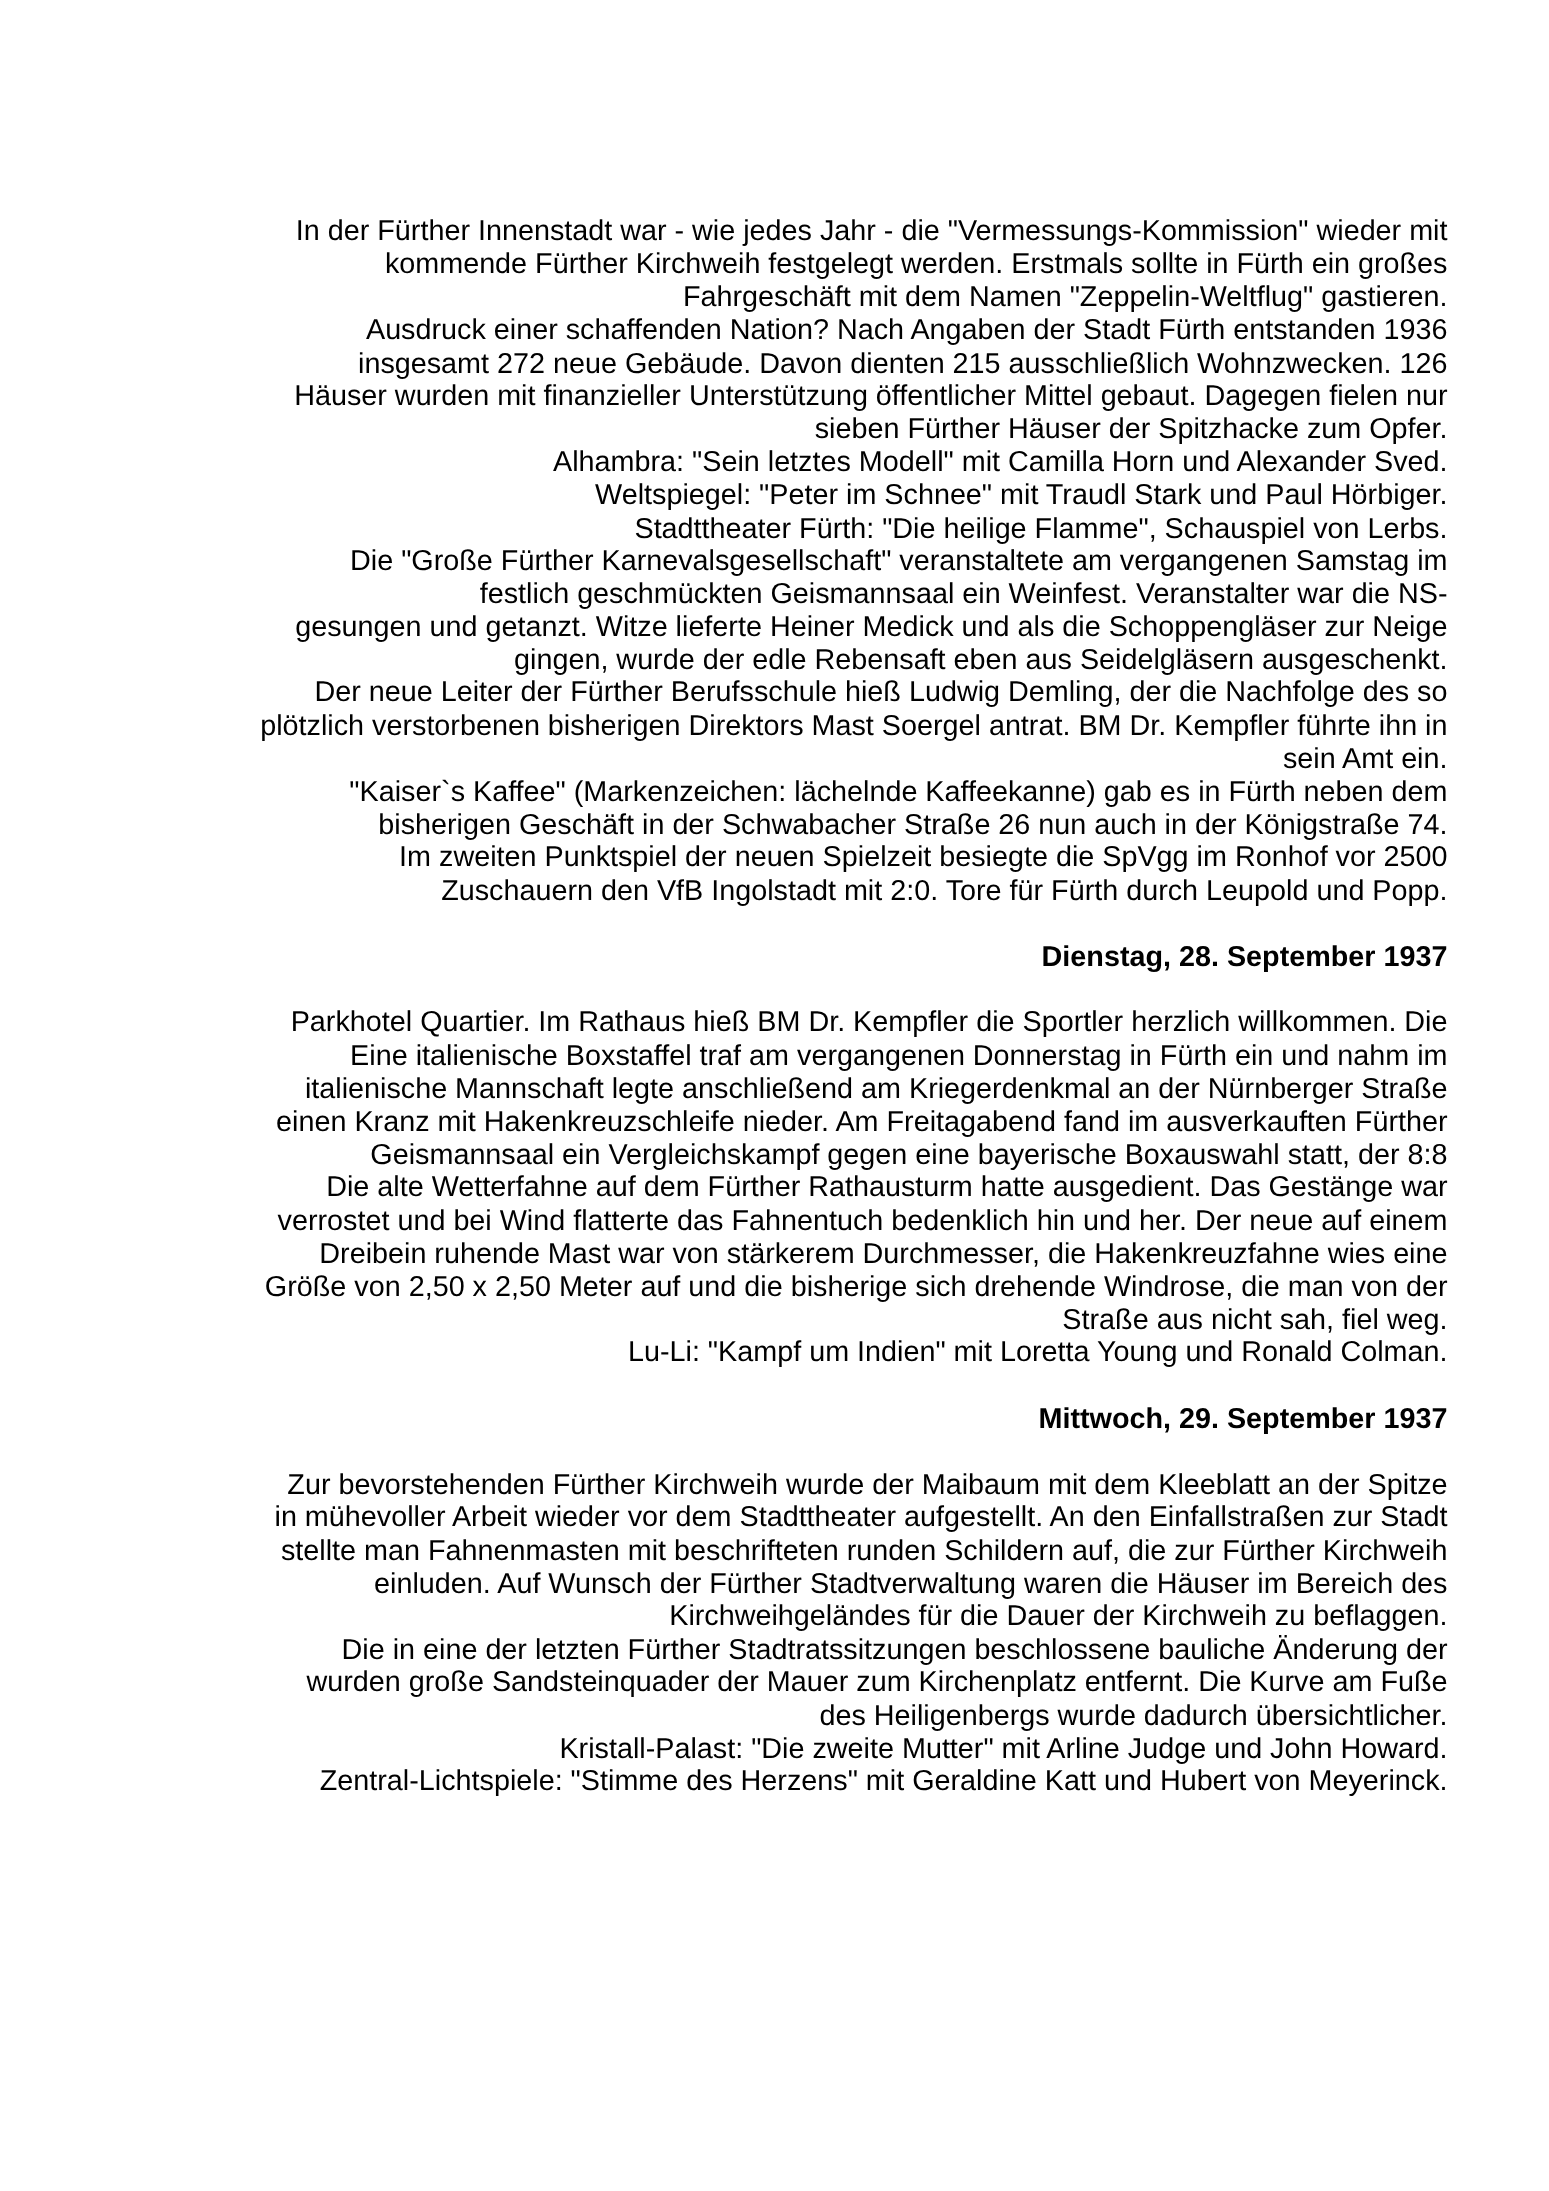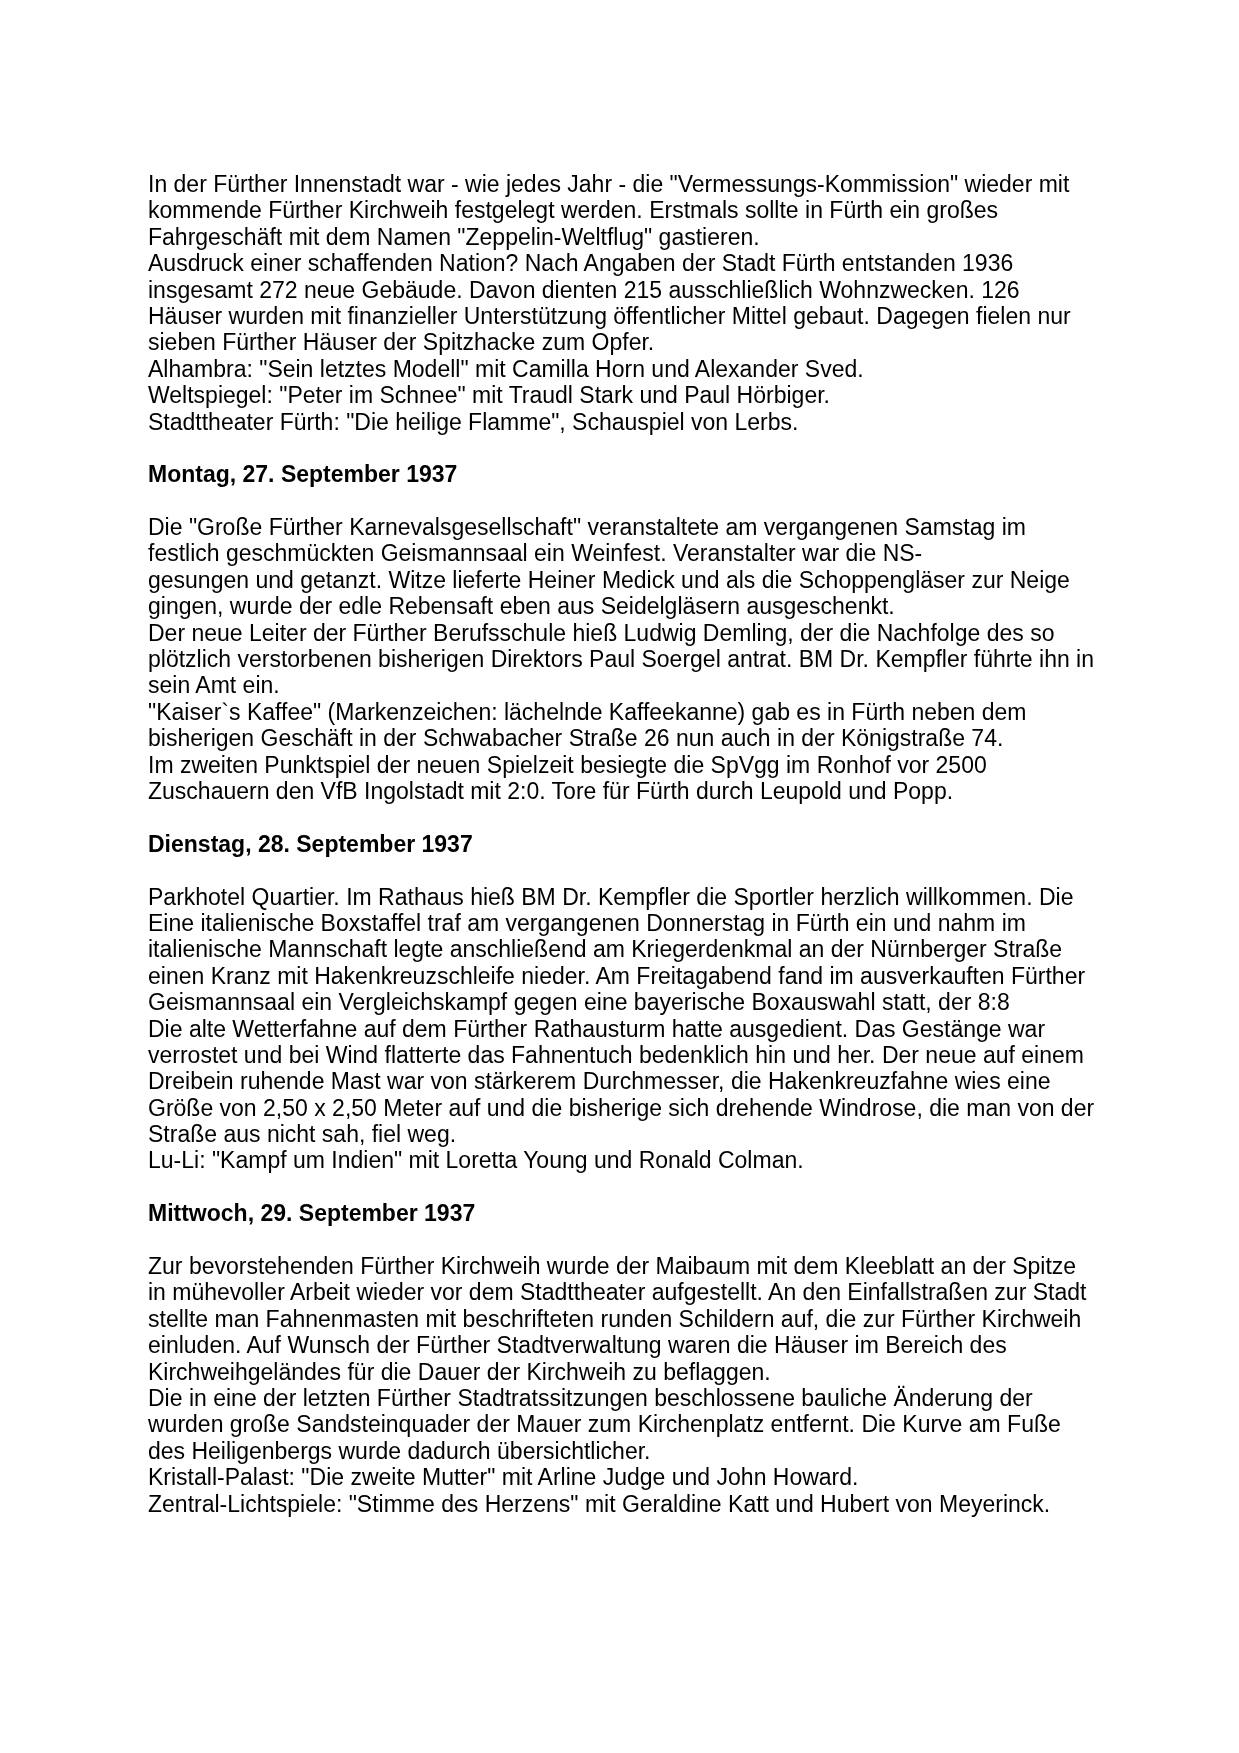--- a/index.html
+++ b/index.html
@@ -8,20 +8,21 @@
     background: #ffffff;
   }
   .page {
     position: relative;
     width: 1239px;
     height: 1753px;
     background: #ffffff;
     overflow: hidden;
     font-family: "Liberation Sans", "DejaVu Sans", sans-serif;
     color: #000000;
+    text-align: right;
   }
   .doc-body {
     position: absolute;
     left: 148px;
     top: 171px;
     width: 1010px;
     font-size: 23px;
     line-height: 26.4px;
     letter-spacing: 0px;
   }
@@ -45,27 +46,26 @@
       <div class="text-line">In der Fürther Innenstadt war - wie jedes Jahr - die "Vermessungs-Kommission" wieder mit</div>
       <div class="text-line">kommende Fürther Kirchweih festgelegt werden. Erstmals sollte in Fürth ein großes</div>
       <div class="text-line">Fahrgeschäft mit dem Namen "Zeppelin-Weltflug" gastieren.</div>
       <div class="text-line">Ausdruck einer schaffenden Nation? Nach Angaben der Stadt Fürth entstanden 1936</div>
       <div class="text-line">insgesamt 272 neue Gebäude. Davon dienten 215 ausschließlich Wohnzwecken. 126</div>
       <div class="text-line">Häuser wurden mit finanzieller Unterstützung öffentlicher Mittel gebaut. Dagegen fielen nur</div>
       <div class="text-line">sieben Fürther Häuser der Spitzhacke zum Opfer.</div>
       <div class="text-line">Alhambra: "Sein letztes Modell" mit Camilla Horn und Alexander Sved.</div>
       <div class="text-line">Weltspiegel: "Peter im Schnee" mit Traudl Stark und Paul Hörbiger.</div>
       <div class="text-line">Stadttheater Fürth: "Die heilige Flamme", Schauspiel von Lerbs.</div>
-      <div class="section-heading">Montag, 27. September 1937</div>
       <div class="text-line">Die "Große Fürther Karnevalsgesellschaft" veranstaltete am vergangenen Samstag im</div>
       <div class="text-line">festlich geschmückten Geismannsaal ein Weinfest. Veranstalter war die NS-</div>
       <div class="text-line">gesungen und getanzt. Witze lieferte Heiner Medick und als die Schoppengläser zur Neige</div>
       <div class="text-line">gingen, wurde der edle Rebensaft eben aus Seidelgläsern ausgeschenkt.</div>
       <div class="text-line">Der neue Leiter der Fürther Berufsschule hieß Ludwig Demling, der die Nachfolge des so</div>
-      <div class="text-line">plötzlich verstorbenen bisherigen Direktors Paul Soergel antrat. BM Dr. Kempfler führte ihn in</div>
+      <div class="text-line">plötzlich verstorbenen bisherigen Direktors Mast Soergel antrat. BM Dr. Kempfler führte ihn in</div>
       <div class="text-line">sein Amt ein.</div>
       <div class="text-line">"Kaiser`s Kaffee" (Markenzeichen: lächelnde Kaffeekanne) gab es in Fürth neben dem</div>
       <div class="text-line">bisherigen Geschäft in der Schwabacher Straße 26 nun auch in der Königstraße 74.</div>
       <div class="text-line">Im zweiten Punktspiel der neuen Spielzeit besiegte die SpVgg im Ronhof vor 2500</div>
       <div class="text-line">Zuschauern den VfB Ingolstadt mit 2:0. Tore für Fürth durch Leupold und Popp.</div>
       <div class="section-heading">Dienstag, 28. September 1937</div>
       <div class="text-line">Parkhotel Quartier. Im Rathaus hieß BM Dr. Kempfler die Sportler herzlich willkommen. Die</div>
       <div class="text-line">Eine italienische Boxstaffel traf am vergangenen Donnerstag in Fürth ein und nahm im</div>
       <div class="text-line">italienische Mannschaft legte anschließend am Kriegerdenkmal an der Nürnberger Straße</div>
       <div class="text-line">einen Kranz mit Hakenkreuzschleife nieder. Am Freitagabend fand im ausverkauften Fürther</div>

